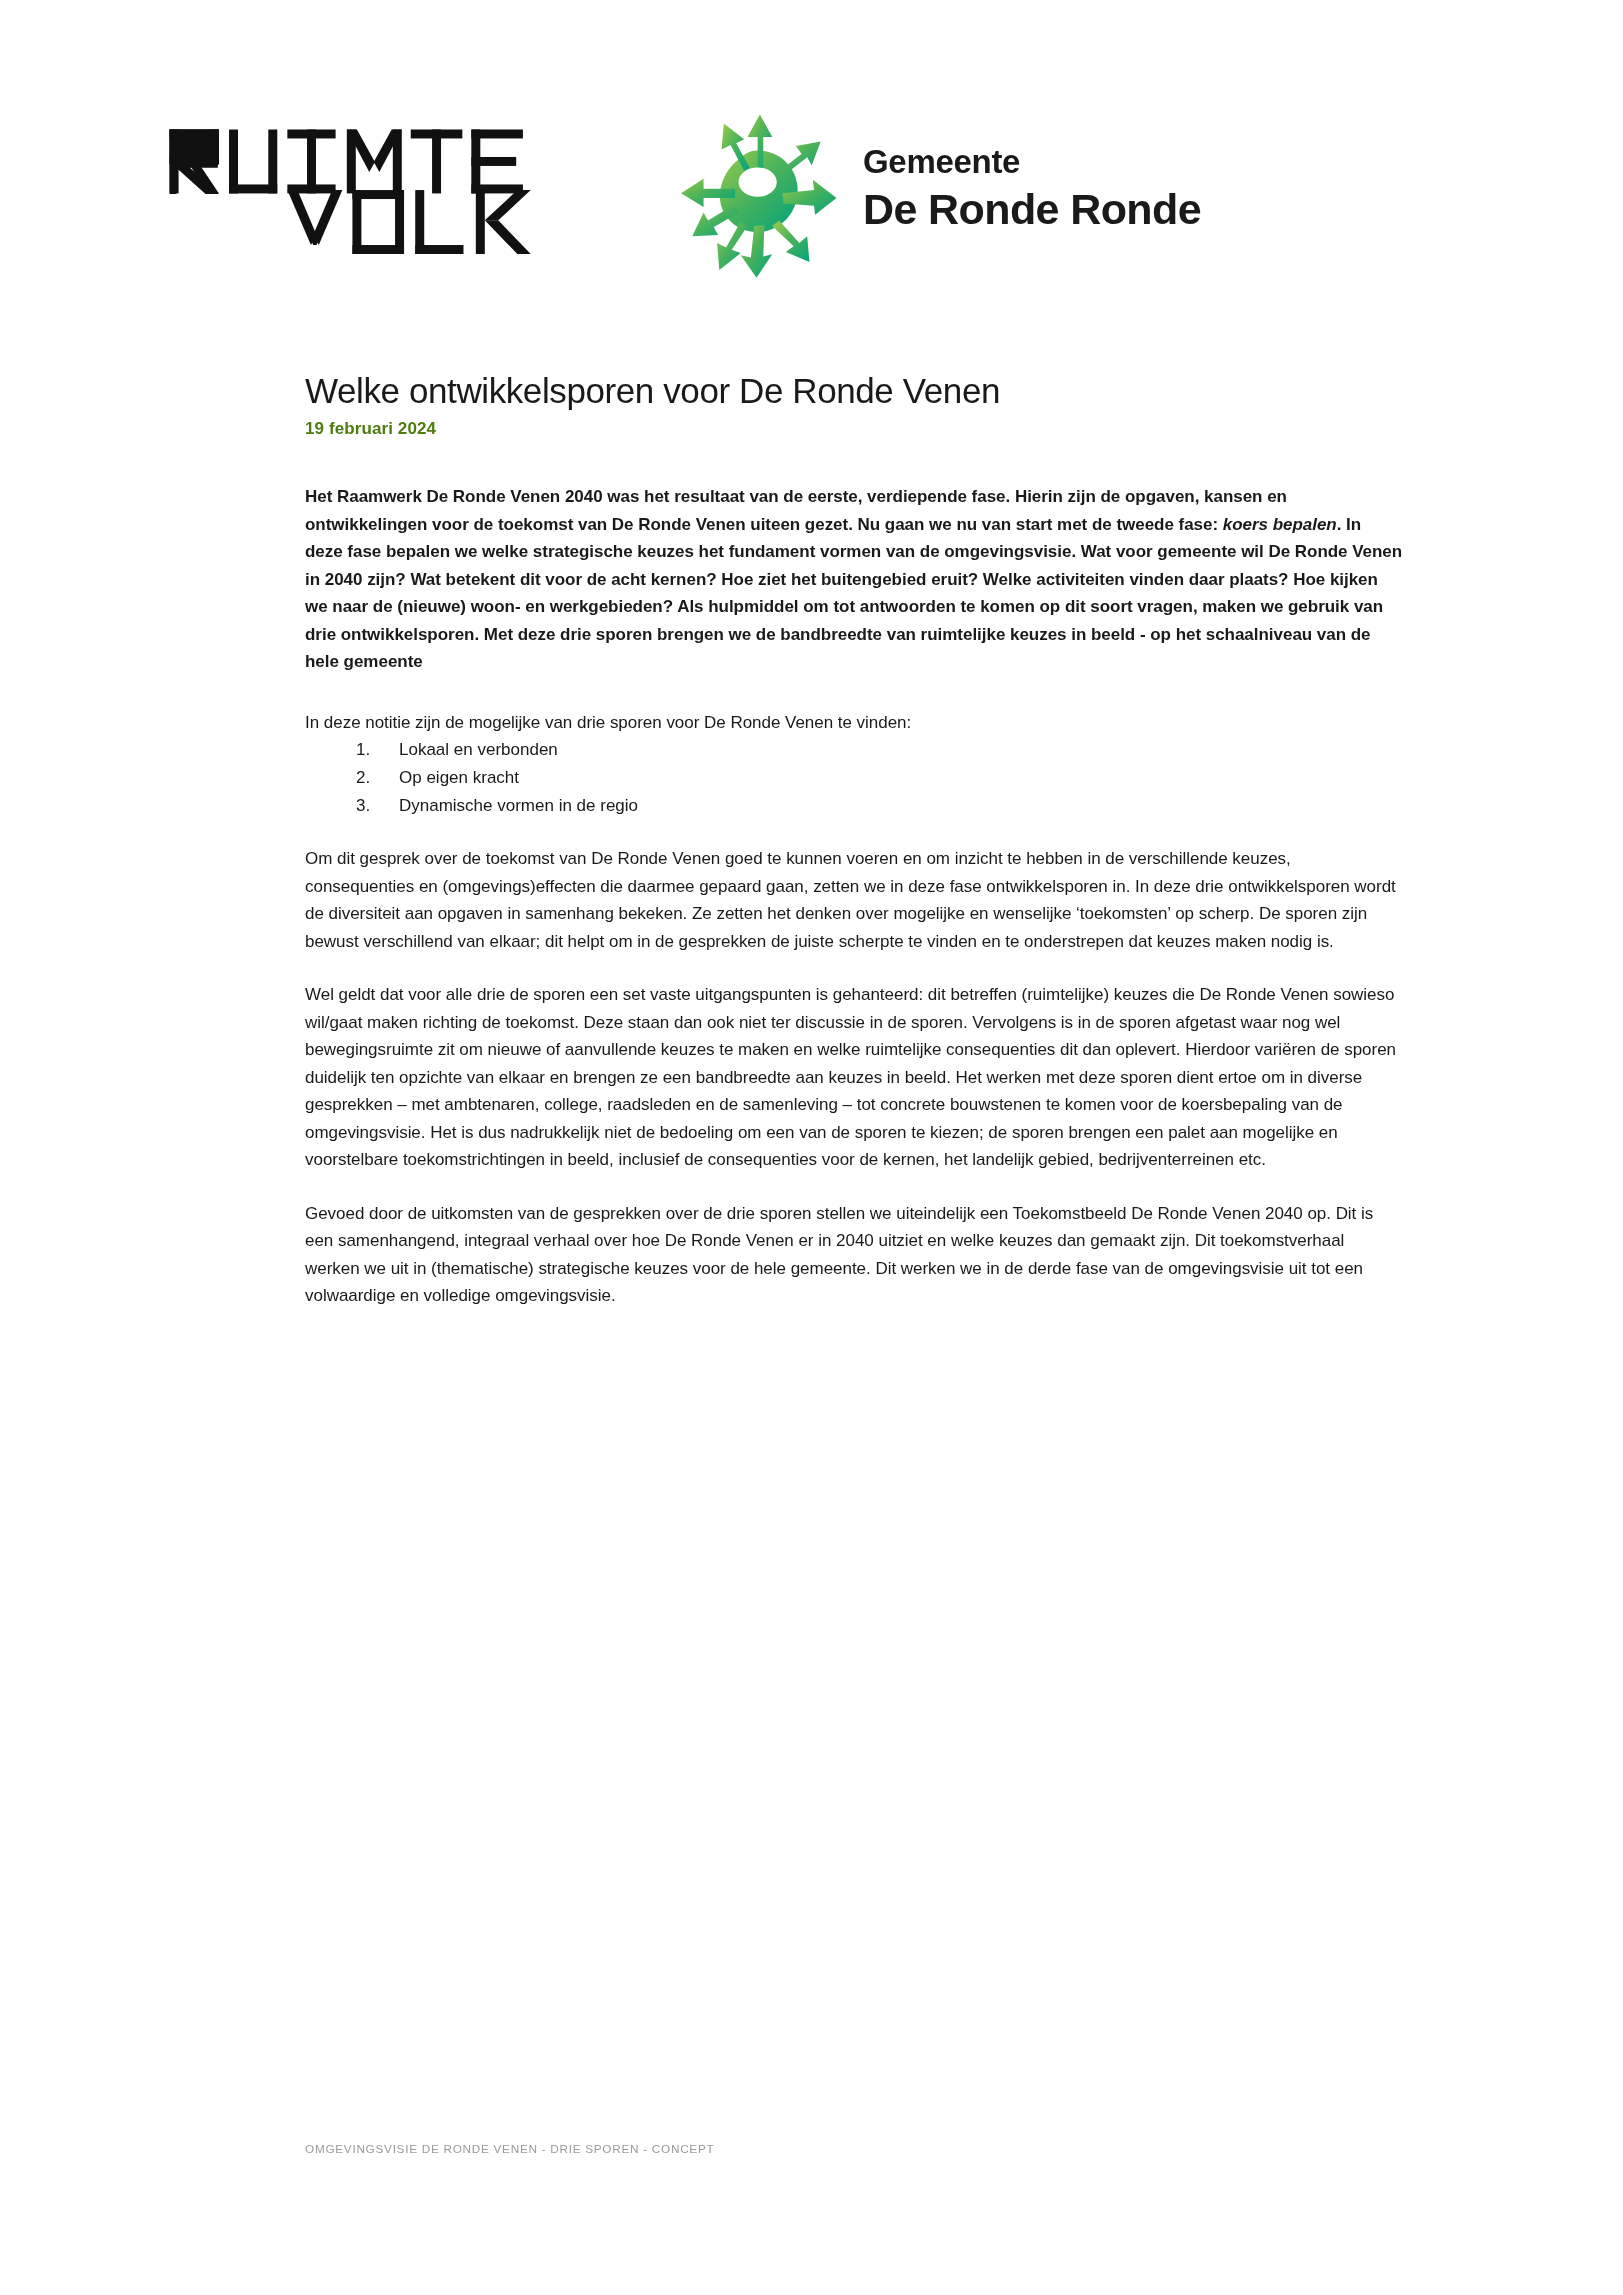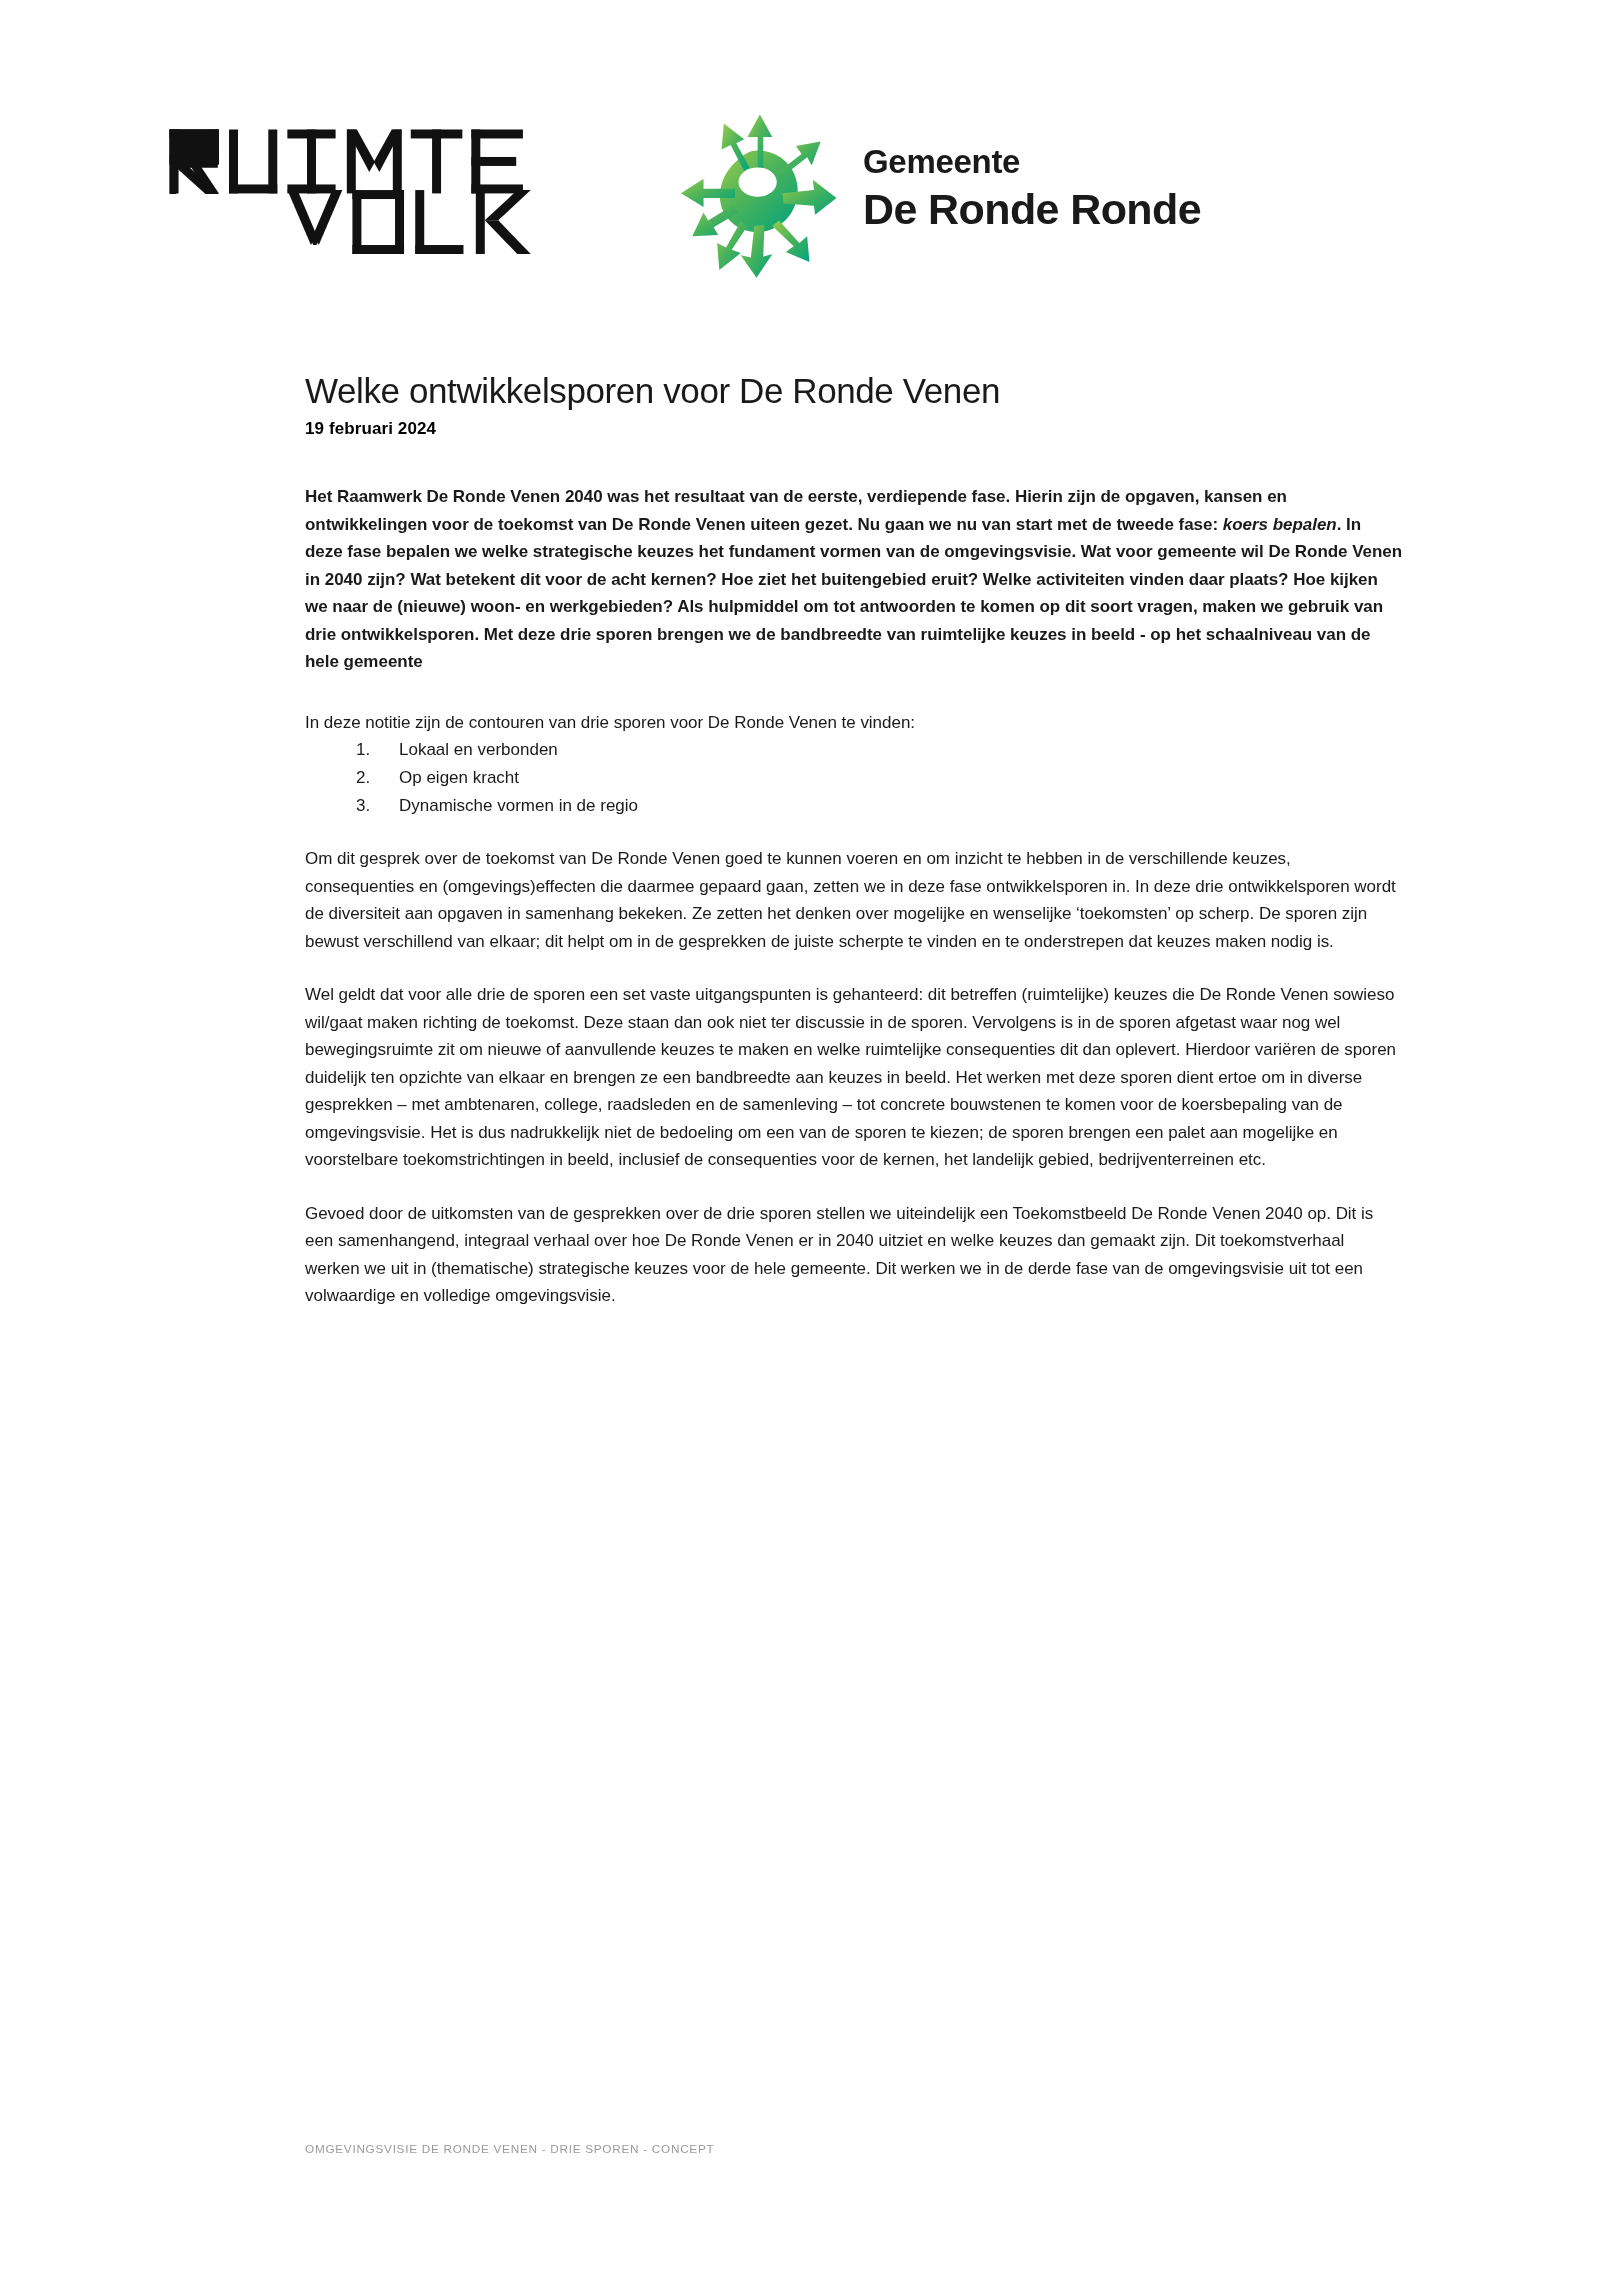--- a/index.html
+++ b/index.html
@@ -99,21 +99,21 @@
     line-height: 1.12;
     font-weight: normal;
     letter-spacing: -0.4px;
     color: #1a1a1a;
     margin-bottom: 9px;
   }
 
   .doc-date {
     font-size: 17px;
     font-weight: bold;
-    color: #000000;
+    color: #4d7c0f;
     letter-spacing: 0.1px;
     margin-bottom: 38px;
   }
 
   p.body-text {
     font-size: 17px;
     line-height: 1.62;
     color: #1a1a1a;
     margin-bottom: 26px;
     letter-spacing: -0.03px;
@@ -287,21 +287,21 @@
 
   <div class="content">
 
     <h1 class="doc-title">Welke ontwikkelsporen voor De Ronde Venen</h1>
 
     <div class="doc-date">19 februari 2024</div>
 
     <p class="body-text lead"><span>Het Raamwerk De Ronde Venen 2040 was het resultaat van de eerste, verdiepende fase. Hierin zijn de opgaven, kansen en ontwikkelingen voor de toekomst van De Ronde Venen uiteen gezet. Nu gaan we nu van start met de tweede fase: </span><em>koers bepalen</em><span>. In deze fase bepalen we welke strategische keuzes het fundament vormen van de omgevingsvisie. Wat voor gemeente wil De Ronde Venen in 2040 zijn? Wat betekent dit voor de acht kernen? Hoe ziet het buitengebied eruit? Welke activiteiten vinden daar plaats? Hoe kijken we naar de (nieuwe) woon- en werkgebieden? Als hulpmiddel om tot antwoorden te komen op dit soort vragen, maken we gebruik van drie ontwikkelsporen. Met deze drie sporen brengen we de bandbreedte van ruimtelijke keuzes in beeld - op het schaalniveau van de hele gemeente</span></p>
 
     <div class="tight-block">
-      <p class="body-text">In deze notitie zijn de contouren van drie sporen voor De Ronde Venen te vinden:</p>
+      <p class="body-text">In deze notitie zijn de mogelijke van drie sporen voor De Ronde Venen te vinden:</p>
     </div>
 
     <ol class="spoor-list">
       <li>
         <span class="num">1.</span>
         <span>Lokaal en verbonden</span>
       </li>
       <li>
         <span class="num">2.</span>
         <span>Op eigen kracht</span>

